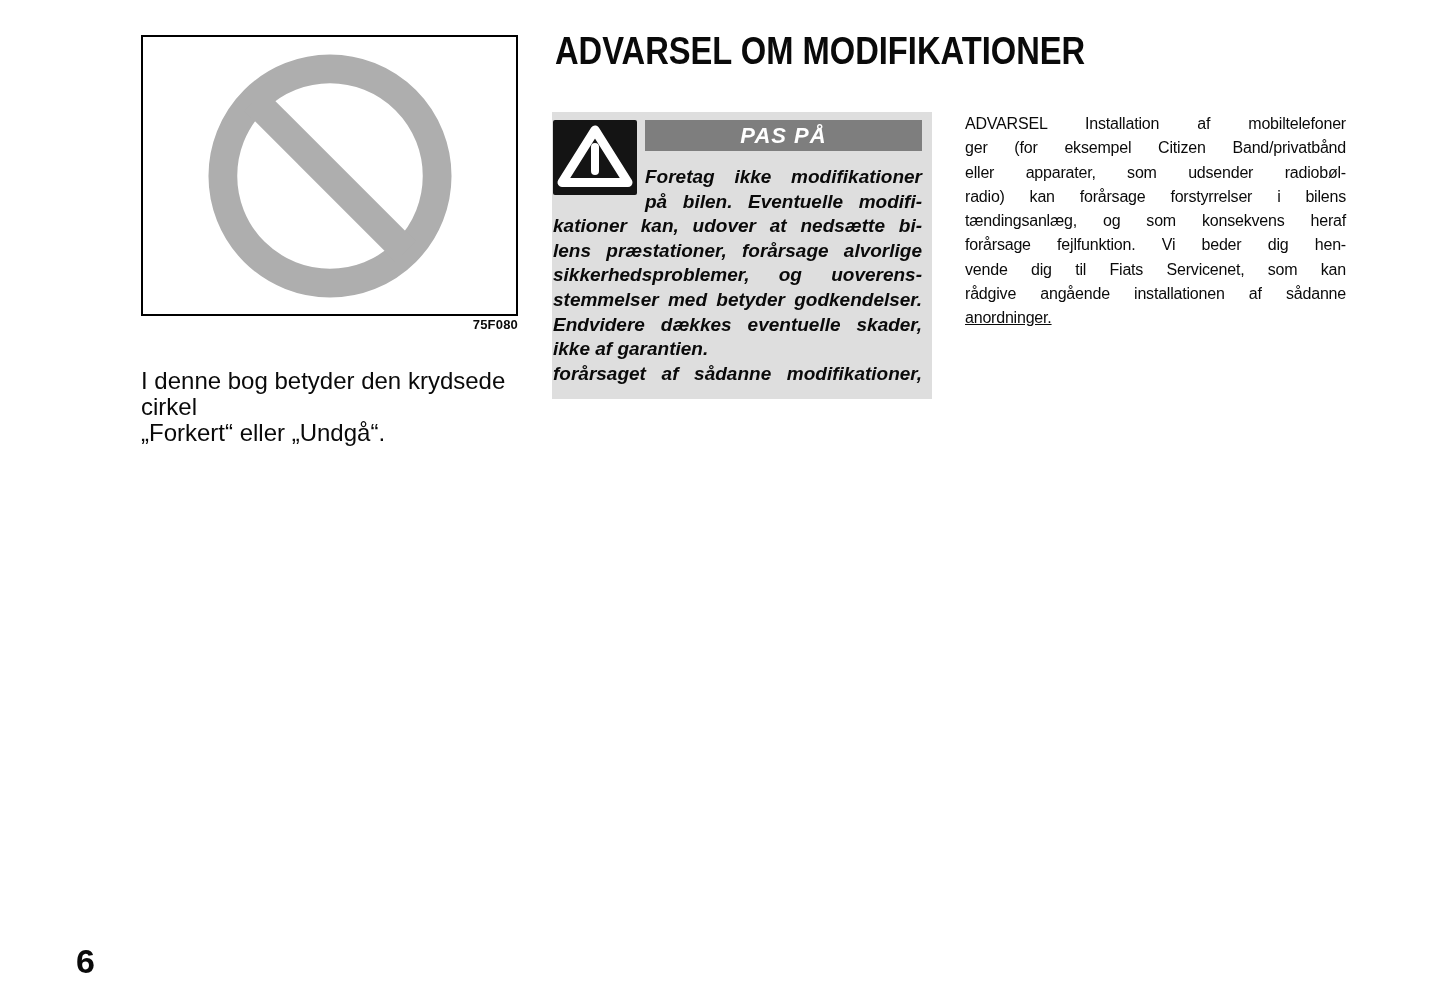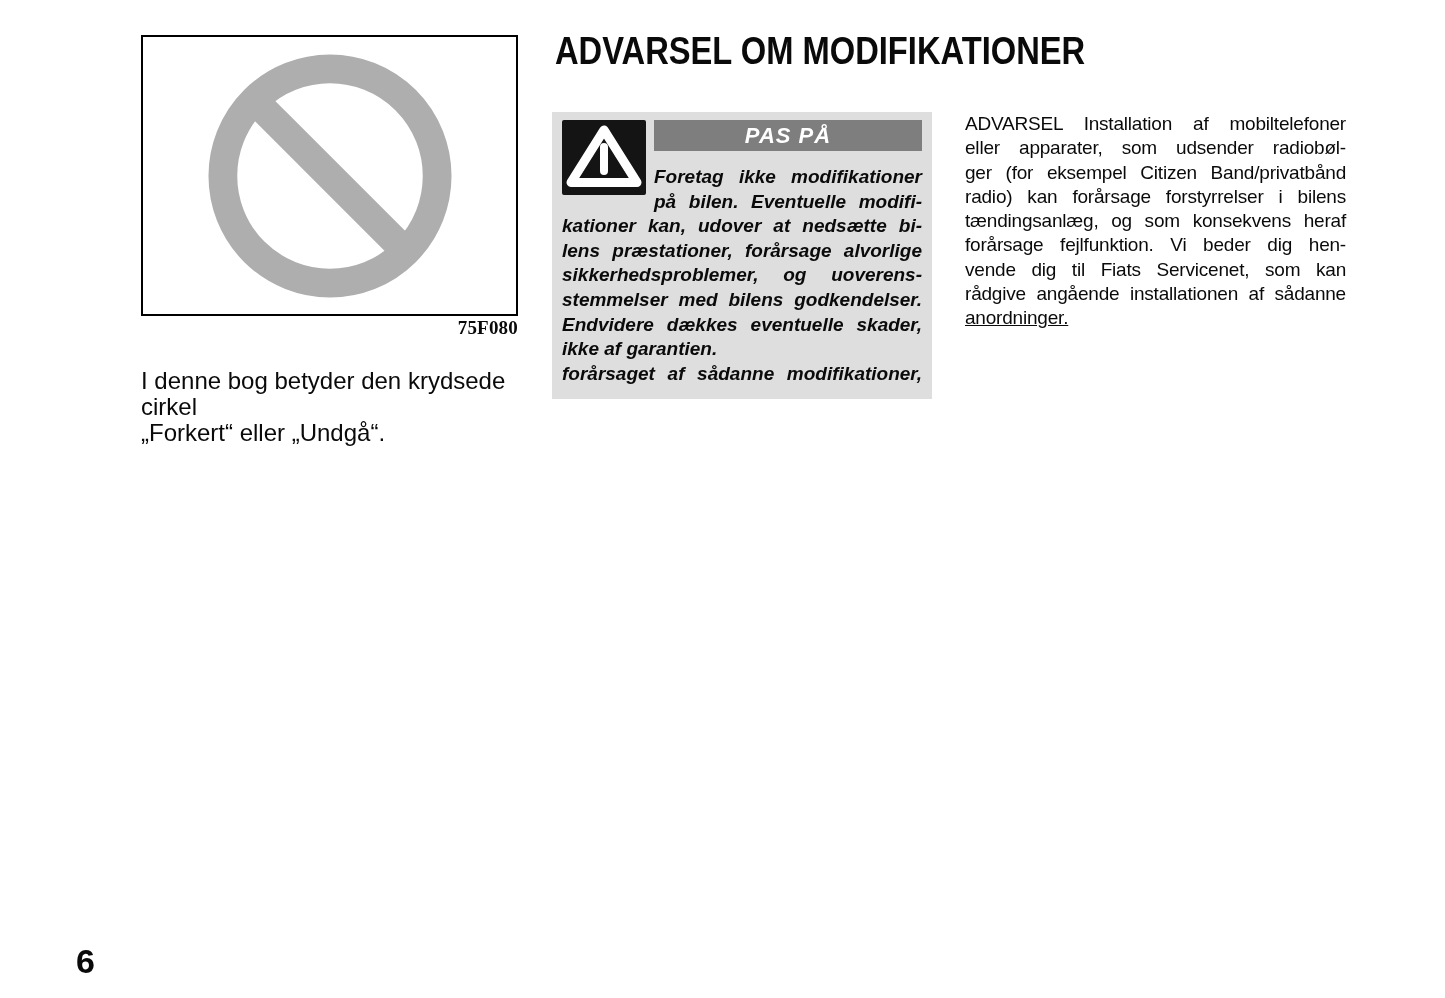--- a/index.html
+++ b/index.html
@@ -23,24 +23,23 @@
     display: flex; align-items: center; justify-content: center;
     background: #fff;
   }
   .prohibition-svg { width: 248px; height: 250px; color: var(--symbol-gray, #aeaeae); }
 
   .figure-code {
     position: absolute;
     left: 141px; top: 317px;
     width: 377px;
     text-align: right;
-    font-size: 19px;
+    font-size: 13px;
     font-weight: bold;
     letter-spacing: 0.2px;
-    font-family: Liberation Serif, serif;
   }
 
   .figure-caption {
     position: absolute;
     left: 141px; top: 368px;
     width: 400px;
     font-size: 24px;
     line-height: 26px;
   }
 
@@ -56,21 +55,21 @@
     transform-origin: left top;
     letter-spacing: 0;
   }
 
   
   .warning-box {
     position: absolute;
     left: 552px; top: 112px;
     width: 380px;
     background: var(--warning-bg, #dedede);
-    padding: 8px 10px 13px 10px;
+    padding: 8px 10px 13px 1px;
     box-sizing: border-box;
   }
   .warning-icon {
     float: left;
     width: 84px; height: 75px;
     margin: 0 8px 6px 0;
   }
   .warning-icon svg { display: block; width: 84px; height: 75px; }
   .warning-title-bar {
     overflow: hidden;           
@@ -97,21 +96,21 @@
   .wline.first { margin-top: 14px; }
   .wline.last { text-align-last: left; }
 
   
   .advice {
     position: absolute;
     left: 965px; top: 112px;
     width: 381px;
   }
   .aline {
-    font-size: 19px;
+    font-size: 16px;
     line-height: 24.3px;
     letter-spacing: -0.2px;
     text-align: justify;
     text-align-last: justify;
   }
   .aline.last { text-align-last: left; text-decoration: underline; }
 
   
   .page-number {
     position: absolute;
@@ -150,30 +149,30 @@
       </svg>
     </div>
     <div class="warning-title-bar">
       <span>PAS PÅ</span>
     </div>
     <div class="wline first">Foretag ikke modifikationer</div>
     <div class="wline">på bilen. Eventuelle modifi-</div>
     <div class="wline">kationer kan, udover at nedsætte bi-</div>
     <div class="wline">lens præstationer, forårsage alvorlige</div>
     <div class="wline">sikkerhedsproblemer, og uoverens-</div>
-    <div class="wline">stemmelser med bilens godkendelser.</div>
+    <div class="wline">stemmelser med betyder godkendelser.</div>
     <div class="wline">Endvidere dækkes eventuelle skader,</div>
     <div class="wline last">ikke af garantien.</div>
     <div class="wline">forårsaget af sådanne modifikationer,</div>
   </div>
 
   <div class="advice">
     <div class="aline">ADVARSEL Installation af mobiltelefoner</div>
+    <div class="aline">ger (for eksempel Citizen Band/privatbånd</div>
     <div class="aline">eller apparater, som udsender radiobøl-</div>
-    <div class="aline">ger (for eksempel Citizen Band/privatbånd</div>
     <div class="aline">radio) kan forårsage forstyrrelser i bilens</div>
     <div class="aline">tændingsanlæg, og som konsekvens heraf</div>
     <div class="aline">forårsage fejlfunktion. Vi beder dig hen-</div>
     <div class="aline">vende dig til Fiats Servicenet, som kan</div>
     <div class="aline">rådgive angående installationen af sådanne</div>
     <div class="aline last">anordninger.</div>
   </div>
 
   <div class="page-number">6</div>
 

